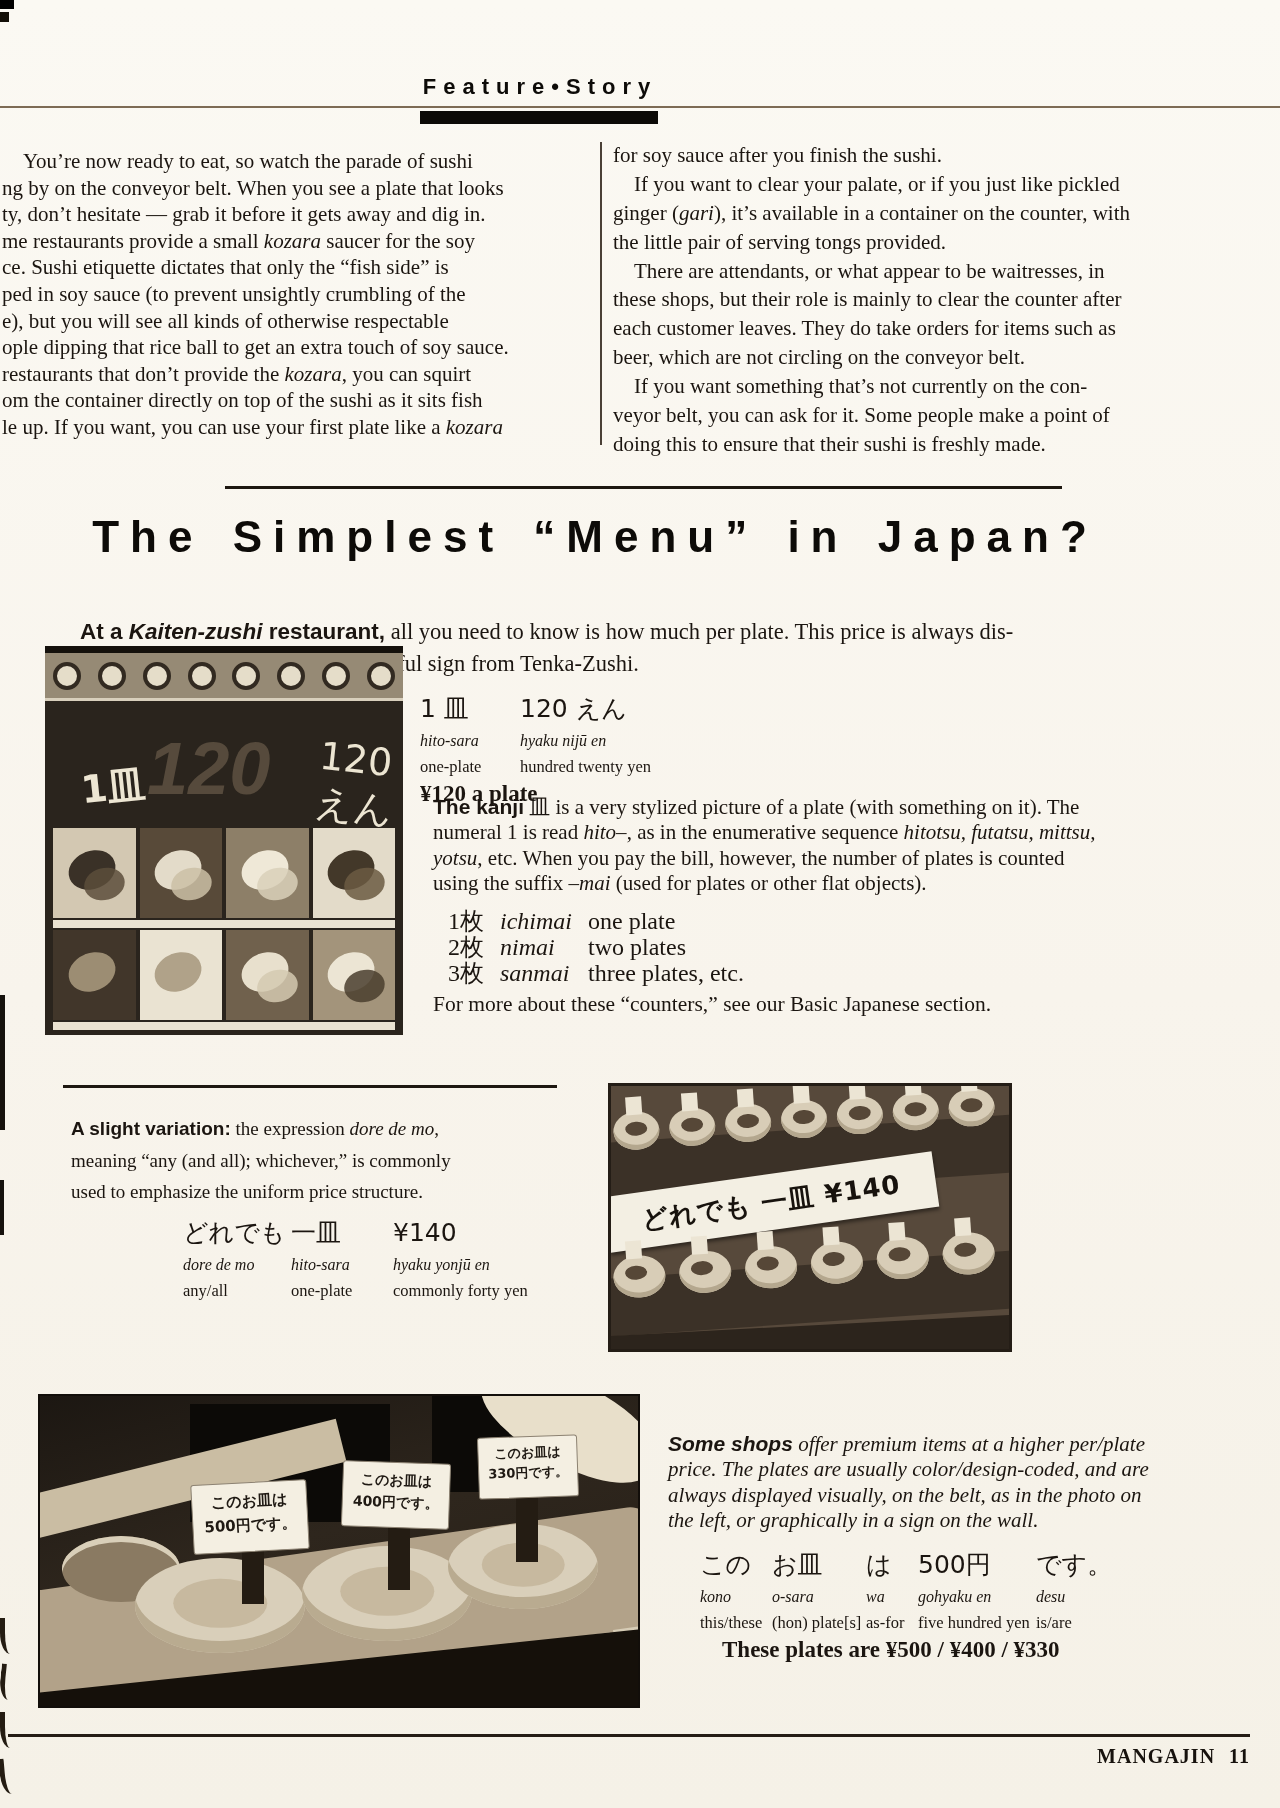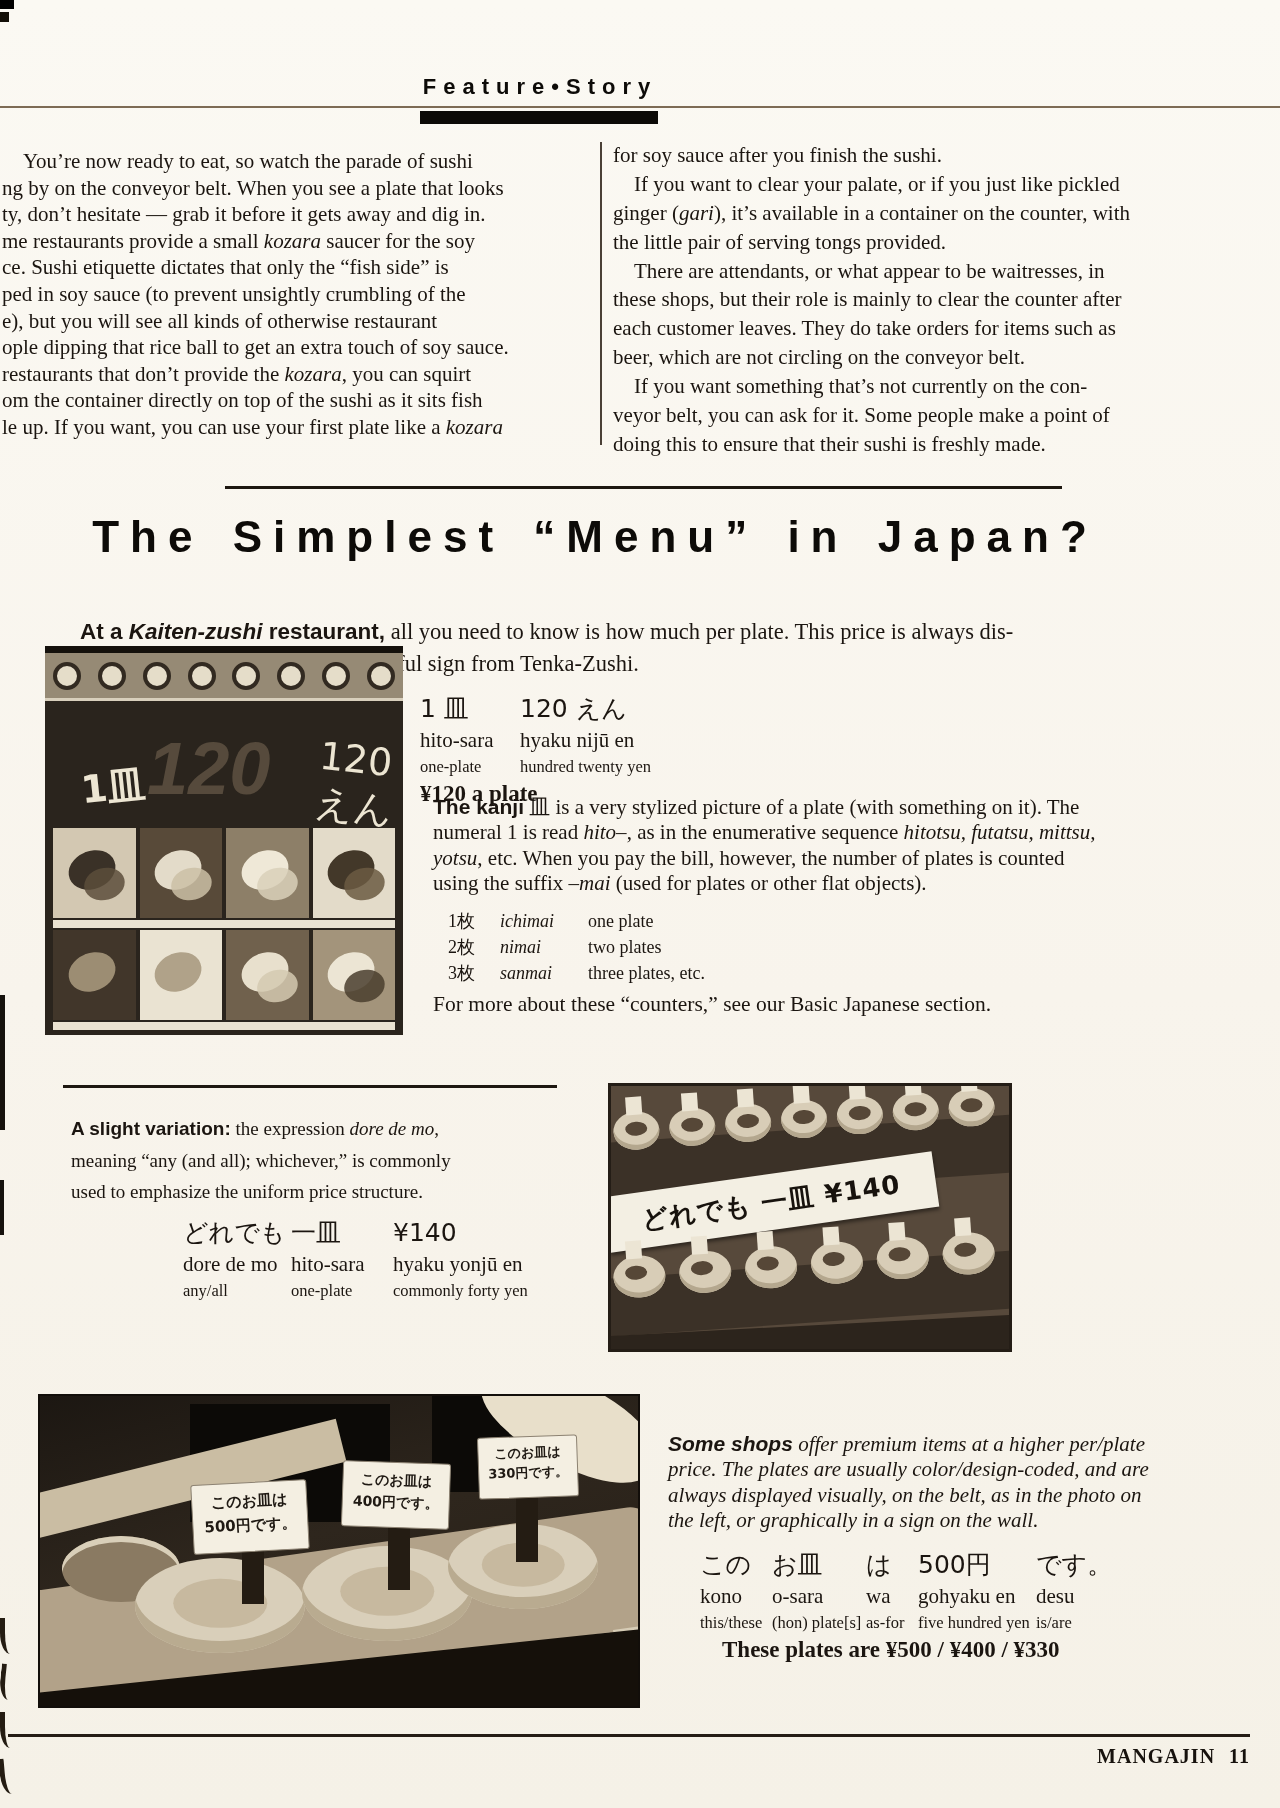--- a/index.html
+++ b/index.html
@@ -24,31 +24,31 @@
   
   .rule-1{left:225px;top:486px;width:837px;height:3px;background:#1d1710;}
   .headline{left:0;top:512px;width:1190px;text-align:center;font-family:"Liberation Sans","DejaVu Sans",sans-serif;
             font-weight:bold;font-size:44px;letter-spacing:11px;word-spacing:6px;color:#0d0b08;white-space:nowrap;}
   .intro{left:80px;top:616px;width:1100px;font-size:22.5px;}
   .intro .ln{line-height:32px;white-space:nowrap;}
   
   .gloss{display:grid;}
   .gloss span{display:block;}
   .jp{font-size:25px;line-height:34px;font-family:"DejaVu Sans",sans-serif;}
-  .rom{font-size:21px;line-height:29px;}
+  .rom{font-style:italic;font-size:16px;line-height:29px;}
   .gl{font-size:16.5px;line-height:23px;}
   .sum{grid-column:1/-1;font-weight:bold;font-size:23px;line-height:32px;}
   .g120{left:420px;top:664px;grid-template-columns:100px auto;margin-top:28px;}
   .g140{left:183px;top:1216px;grid-template-columns:108px 102px auto;}
   .g500{left:700px;top:1548px;grid-template-columns:72px 94px 52px 118px auto;}
   .g500 .sum{padding-left:22px;}
   
   .kanji-para{left:433px;top:794px;width:762px;font-size:21px;}
   .kanji-para .ln{line-height:25.3px;white-space:nowrap;}
-  .counters{left:448px;top:908px;display:grid;grid-template-columns:52px 88px auto;font-size:18px;line-height:26px;}
+  .counters{left:448px;top:908px;display:grid;grid-template-columns:52px 88px auto;font-size:24px;line-height:26px;}
   .counters .c-rom{font-style:italic;}
   .note{left:433px;top:992px;font-size:21.5px;}
   .rule-2{left:63px;top:1085px;width:494px;height:3px;background:#1d1710;}
   .para-b{left:71px;top:1113px;width:495px;font-size:19px;}
   .para-b .ln{line-height:31.6px;white-space:nowrap;}
   .para-c{left:668px;top:1431px;width:530px;font-size:21px;}
   .para-c .ln{line-height:25.3px;white-space:nowrap;font-style:italic;}
   
   .photo1{left:45px;top:646px;width:358px;height:389px;background:#2a241d;overflow:hidden;}
   .p1-topedge{left:0;top:0;width:358px;height:7px;background:#15110c;}
@@ -140,21 +140,21 @@
   <div class="abs hairline"></div>
   <div class="abs hdr-bar"></div>
 
   <div class="abs col col-left">
       <div class="ln"> You’re now ready to eat, so watch the parade of sushi</div>
       <div class="ln">ng by on the conveyor belt. When you see a plate that looks</div>
       <div class="ln">ty, don’t hesitate — grab it before it gets away and dig in.</div>
       <div class="ln">me restaurants provide a small <i>kozara</i> saucer for the soy</div>
       <div class="ln">ce. Sushi etiquette dictates that only the “fish side” is</div>
       <div class="ln">ped in soy sauce (to prevent unsightly crumbling of the</div>
-      <div class="ln">e), but you will see all kinds of otherwise restaurant</div>
+      <div class="ln">e), but you will see all kinds of otherwise respectable</div>
       <div class="ln">ople dipping that rice ball to get an extra touch of soy sauce.</div>
       <div class="ln"> restaurants that don’t provide the <i>kozara</i>, you can squirt</div>
       <div class="ln">om the container directly on top of the sushi as it sits fish</div>
       <div class="ln">le up. If you want, you can use your first plate like a <i>kozara</i></div>
     </div>
   <div class="abs divider"></div>
   <div class="abs col col-right">
       <div class="ln">for soy sauce after you finish the sushi.</div>
       <div class="ln"> If you want to clear your palate, or if you just like pickled</div>
       <div class="ln">ginger (<i>gari</i>), it’s available in a container on the counter, with</div>

